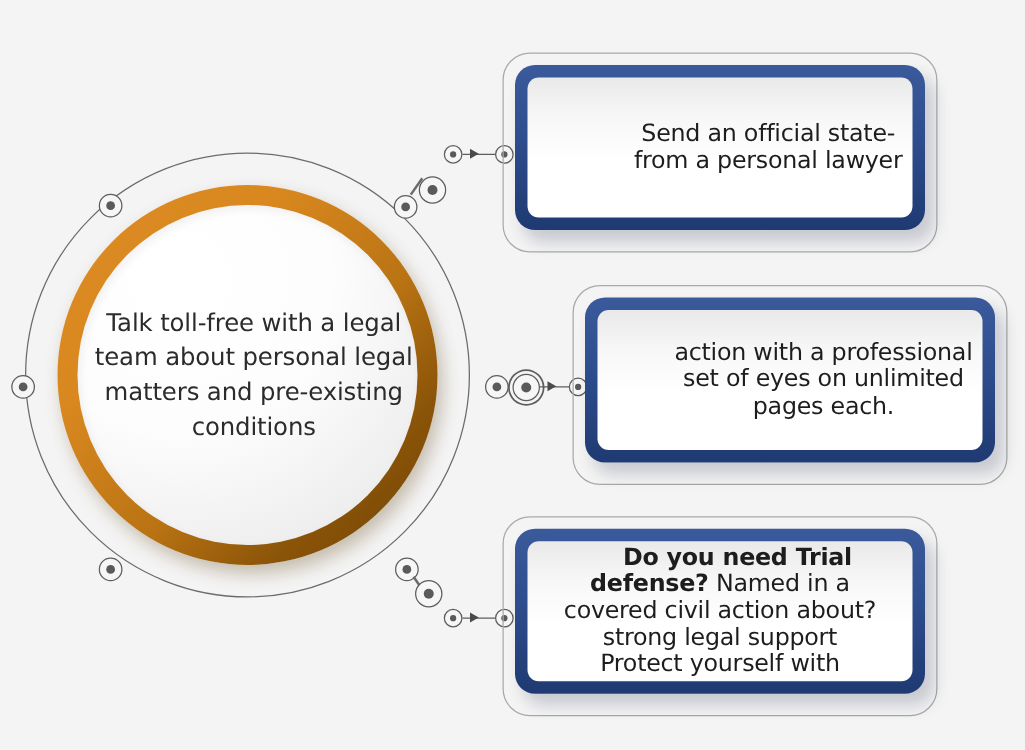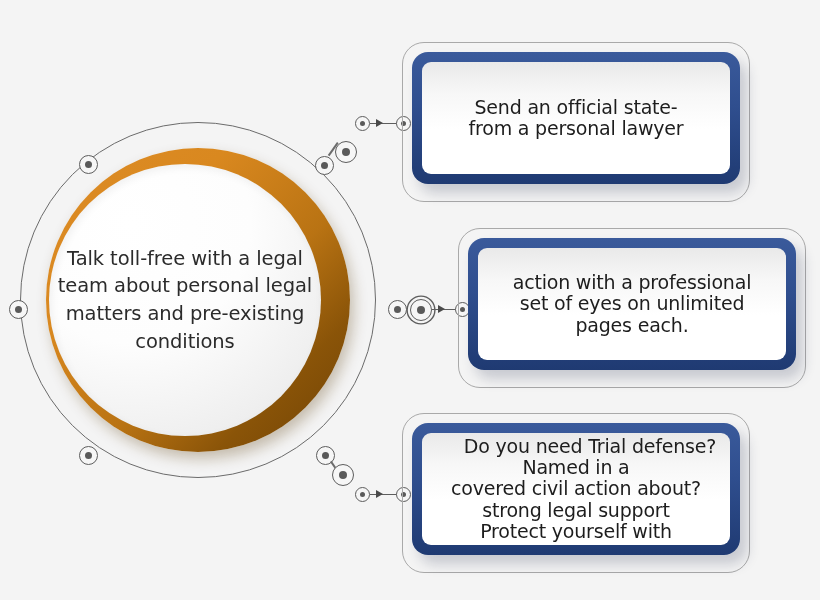--- a/index.html
+++ b/index.html
@@ -42,29 +42,29 @@
         #dd8c26 0%,
         #d9881f 30%,
         #b97313 58%,
         #8a5408 78%,
         #6f4205 100%);
     box-shadow: 4px 7px 14px rgba(90,60,10,0.30);
     box-sizing: border-box;
   }
   .hub-inner-disc {
     position: absolute;
-    left: 3px; top: 16px;
+    left: 16px; top: 16px;
     width: 272px; height: 272px;
     border-radius: 50%;
     background:
       radial-gradient(circle at 30% 22%, #ffffff 0%, #fdfdfd 42%, #f1f1f1 72%, #e6e6e6 100%);
     box-shadow: inset 2px 3px 8px rgba(0,0,0,0.06);
     display: flex;
     align-items: center;
-    justify-content: center;
+    justify-content: flex-end;
     box-sizing: border-box;
   }
   .hub-text {
     width: 262px;
     text-align: center;
     font-size: 19.5px;
     line-height: 1.42;
     color: #2b2b2b;
     letter-spacing: -0.1px;
   }
@@ -130,32 +130,32 @@
     box-sizing: border-box;
     box-shadow: 7px 9px 13px rgba(40,50,80,0.22);
   }
   .card-inner {
     width: 100%;
     height: 100%;
     border-radius: 9px;
     background: linear-gradient(180deg, #e9e9e9 0%, #f7f7f7 28%, #ffffff 60%, #ffffff 100%);
     display: flex;
     align-items: center;
-    justify-content: center;
+    justify-content: flex-end;
     box-sizing: border-box;
     padding: 18px 8px;
   }
   .card-text {
     text-align: center;
     font-size: 19px;
     line-height: 1.12;
     color: #1d1d1d;
     letter-spacing: -0.2px;
   }
-  .card-text b { font-weight: 400; margin-left: 28px; }
+  .card-text b { font-weight: 700; margin-left: 28px; }
 </style>
 </head>
 <body>
 
 <div id="canvas">
 
   <div id="hub">
     <div class="hub-thin-ring"></div>
     <div class="hub-orange-ring">
       <div class="hub-inner-disc">

